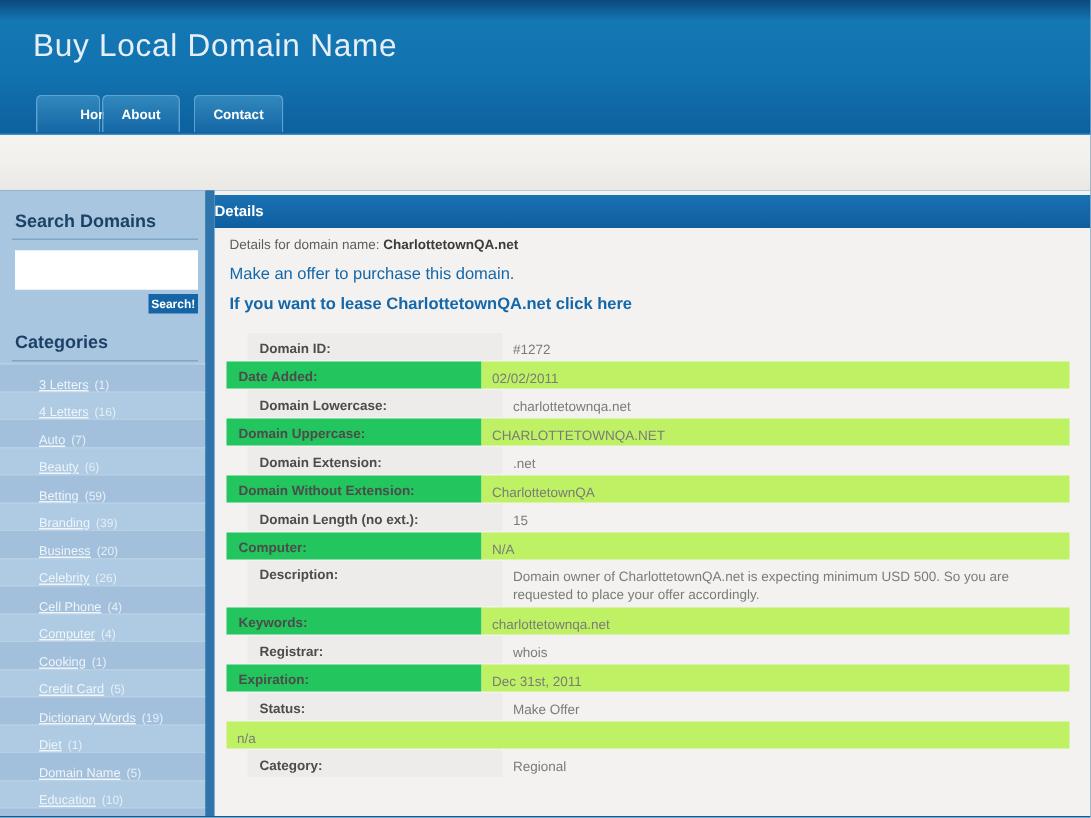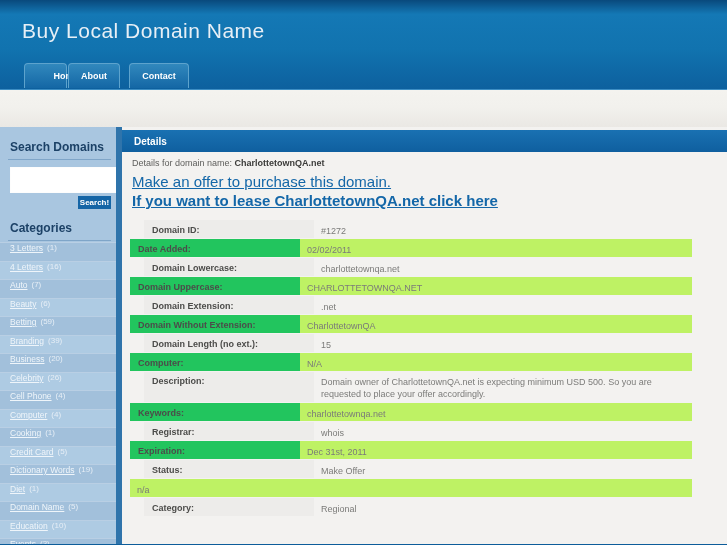--- a/index.html
+++ b/index.html
@@ -34,65 +34,65 @@
   .tab-2 { left:68px;  width:52px; }
   .tab-3 { left:129px; width:60px; }
 
   
   .subheader { height:37px; background:linear-gradient(#f4f3ef 0%, #f2f1ed 45%, #eae8e4 100%); }
 
   
   .content { display:flex; height:417px; }
 
   
-  .sidebar { width:116px; flex:none; background:#a9c6e0; overflow:hidden; }
+  .sidebar { width:137px; flex:none; background:#a9c6e0; overflow:hidden; }
   .side-heading {
     margin:0 5px 0 8px; padding:13px 2px 5px 2px;
     font-size:12px; font-weight:bold; color:#1c4166;
     border-bottom:1px solid #7fa5c8;
   }
   .side-heading.second { padding-top:12px; }
   .search-input {
     display:block; margin:7px 5px 0 10px; width:122px; height:26px;
     border:1px solid #fdfdfd; background:#fff; font-size:10px; padding:0 4px;
   }
   .search-btn {
     display:block; margin:3px 5px 0 auto; width:33px; height:13px;
     background:#1565a6; color:#fff; font-size:8px; font-weight:bold;
     border:none; padding:0; text-align:center; line-height:12px; cursor:pointer;
   }
   .cat-list { margin-top:1px; }
   .cat-item {
-    height:18.5px; padding-left:10px; display:flex; align-items:flex-start;
+    height:18.5px; padding-left:26px; display:flex; align-items:flex-end;
     border-top:1px solid #b9cfe4;
   }
   .cat-item.odd { background:#a2c0db; }
   .cat-item.even { background:#aecbe3; }
   .cat-link {
     font-size:8.5px; color:#eff5fa; text-decoration:underline; cursor:pointer;
   }
   .cat-count { font-size:8px; color:#e6eef6; margin-left:4px; }
 
   
   .divider { width:6px; flex:none; background:#2f74ab; }
 
   
   .main { flex:1; min-width:0; background:#f3f2f0; }
   .details-bar {
     height:22px; margin-top:3px;
     background:linear-gradient(#1a71b2, #0f5f9f);
     color:#fff; font-size:10px; font-weight:bold;
-    display:flex; align-items:center; padding-left:12px;
+    display:flex; align-items:center; 
   }
   .main-body { padding:6px 0 0 8px; }
   .intro-line { font-size:9px; color:#5e5e5c; margin:0 0 5px 2px; line-height:10px; }
   .intro-line .domain-strong { font-weight:bold; color:#3c3c3a; }
   .main-link {
-    display:inline-block; font-size:15px; color:#1467a8;
-    text-decoration:underline; cursor:pointer; margin:0 0 5px 2px; line-height:10px;
+    display:inline-block; font-size:11px; color:#1467a8;
+    cursor:pointer; margin:0 0 5px 2px; line-height:10px;
   }
   .main-link.bold { font-weight:bold; }
 
   
   .dtable { margin-top:9px; width:562px; }
   .drow { display:flex; margin-bottom:1px; }
   .dlabel {
     width:170px; flex:none; height:18px;
     font-size:9px; font-weight:bold; color:#4c4c4a;
     padding:5px 0 0 8px;

